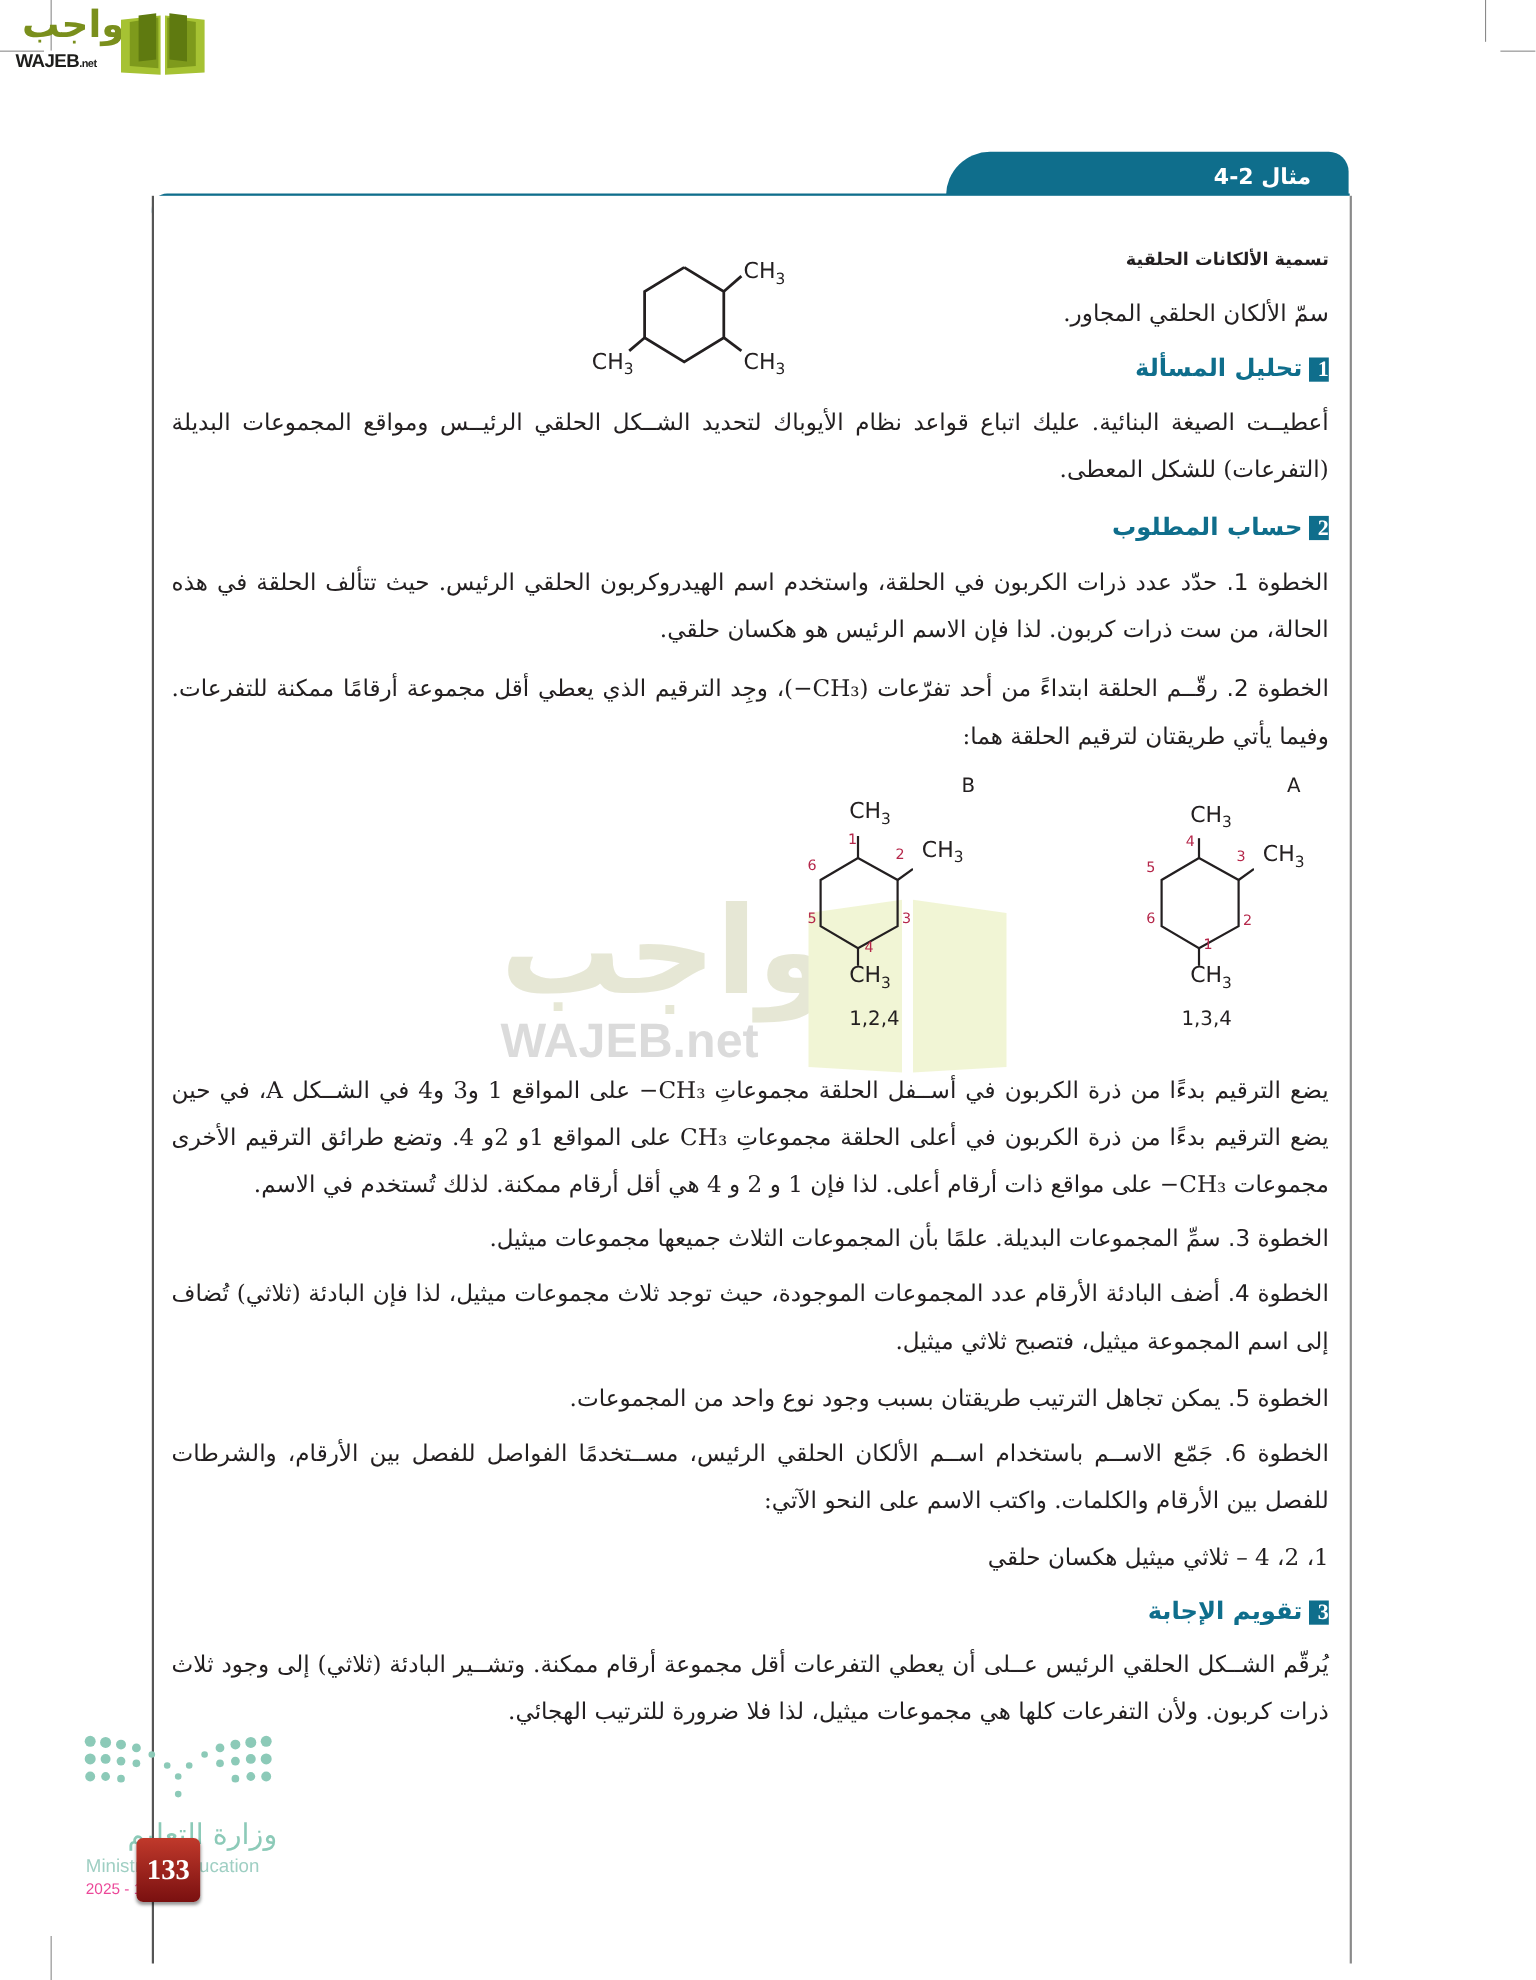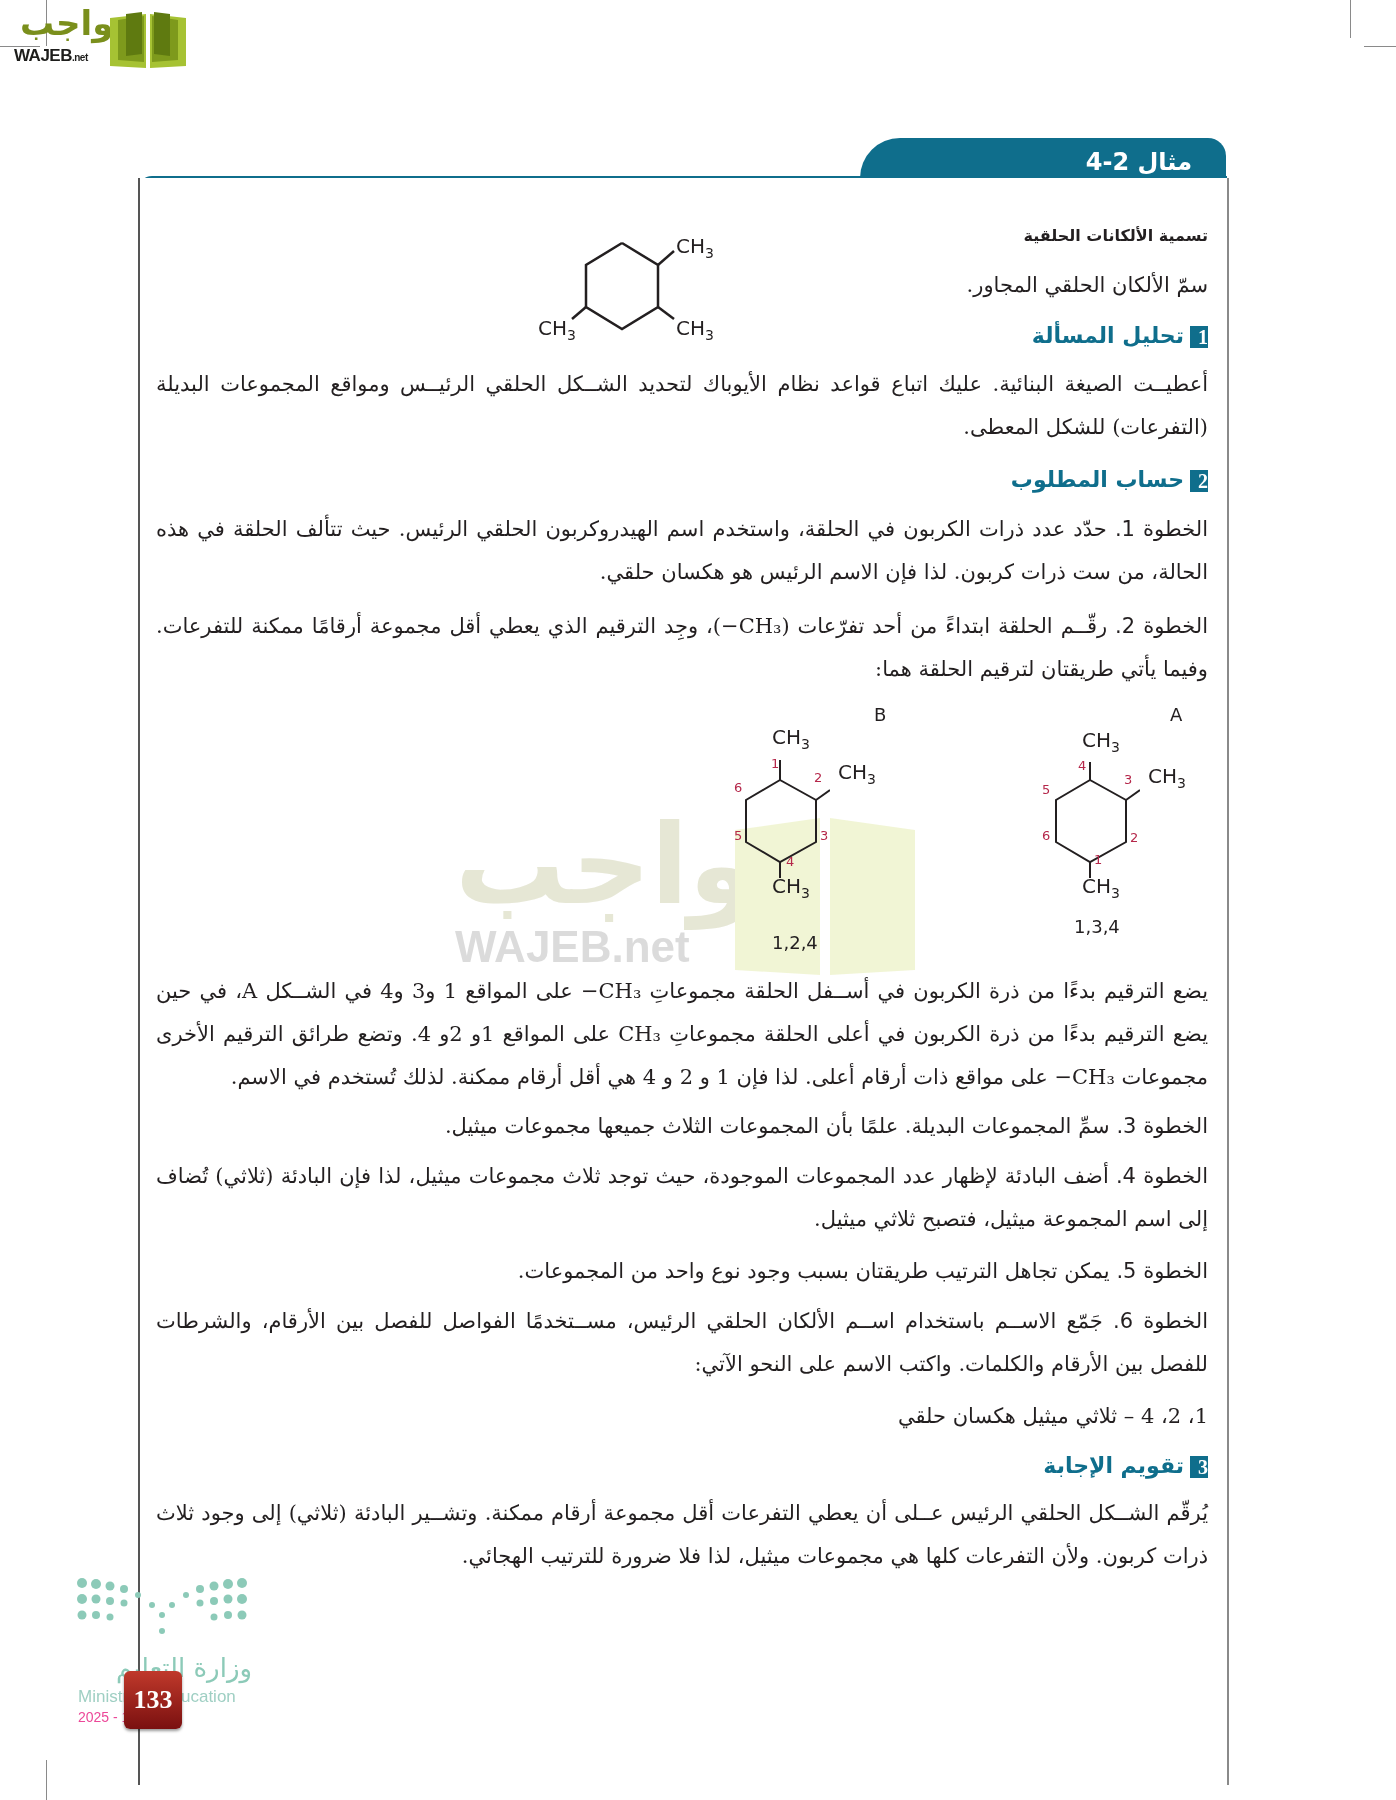--- a/index.html
+++ b/index.html
@@ -7,21 +7,21 @@
   .crop{position:absolute;background:#8a8a8a;}
   
   .logo{position:absolute;left:8px;top:6px;width:180px;height:60px;}
   .logo-ar{position:absolute;left:12px;top:0;font-family:"DejaVu Sans",sans-serif;font-weight:bold;font-size:34px;color:#7a8f1c;line-height:34px;}
   .logo-en{position:absolute;left:6px;top:40px;font-family:"Liberation Sans",sans-serif;font-weight:bold;font-size:17px;color:#1d1d1b;letter-spacing:-0.5px;}
   .logo-en small{font-size:10px;}
   .logo-book{position:absolute;left:100px;top:4px;width:88px;width:80px;height:60px;}
   
   .box{position:absolute;left:138px;top:178px;width:1087px;height:1607px;border-left:2px solid #555;border-right:2px solid #8a8a8a;background:#fff;}
   .tab{position:absolute;left:860px;top:138px;width:366px;height:58px;background:#0f6e8c;border-radius:40px 18px 0 0;}
-  .tab-title{position:absolute;right:34px;top:10px;color:#fff;font-family:"DejaVu Sans",sans-serif;font-weight:bold;font-size:24px;direction:rtl;}
+  .tab-title{position:absolute;right:34px;top:10px;color:#fff;font-family:"DejaVu Sans",sans-serif;font-weight:bold;font-size:20px;direction:rtl;}
   .bar{position:absolute;left:138px;top:176px;width:1089px;height:16px;background:#0f6e8c;border-radius:14px 0 0 0;border-bottom:3px solid #6b8c99;}
   .content{position:absolute;left:156px;top:200px;width:1052px;direction:rtl;text-align:justify;font-size:21px;line-height:43px;}
   .p{position:absolute;right:0;width:1052px;direction:rtl;text-align:justify;text-align-last:right;}
   .heading{font-family:"DejaVu Sans",sans-serif;font-weight:bold;font-size:16px;}
   .sec{font-family:"DejaVu Sans",sans-serif;font-weight:bold;font-size:22px;color:#0f6e8c;}
   .num{display:inline-block;background:#0f6e8c;color:#fff;font-family:"Liberation Serif",serif;font-size:20px;line-height:22px;width:18px;text-align:center;margin-left:6px;vertical-align:middle;}
   .step{font-family:"DejaVu Sans",sans-serif;font-weight:normal;}
   .ch{position:absolute;font-family:"DejaVu Sans",sans-serif;font-size:20px;color:#231f20;white-space:nowrap;}
   .ch sub{font-size:14px;}
   .rn{position:absolute;font-family:"DejaVu Sans",sans-serif;font-size:13px;color:#b5274a;}
@@ -83,21 +83,21 @@
   <div class="p" style="top:163px;">أعطيــت الصيغة البنائية. عليك اتباع قواعد نظام الأيوباك لتحديد الشــكل الحلقي الرئيــس ومواقع المجموعات البديلة (التفرعات) للشكل المعطى.</div>
 
   <div class="p sec" style="top:258px;">
     <span class="num">2</span><span>حساب المطلوب</span>
   </div>
   <div class="p" style="top:308px;"><span class="step">الخطوة 1.</span> <span>حدّد عدد ذرات الكربون في الحلقة، واستخدم اسم الهيدروكربون الحلقي الرئيس. حيث تتألف الحلقة في هذه الحالة، من ست ذرات كربون. لذا فإن الاسم الرئيس هو هكسان حلقي.</span></div>
   <div class="p" style="top:405px;"><span class="step">الخطوة 2.</span> <span>رقّــم الحلقة ابتداءً من أحد تفرّعات (CH₃−)، وجِد الترقيم الذي يعطي أقل مجموعة أرقامًا ممكنة للتفرعات. وفيما يأتي طريقتان لترقيم الحلقة هما:</span></div>
 
   <div class="p" style="top:770px;">يضع الترقيم بدءًا من ذرة الكربون في أســفل الحلقة مجموعاتِ CH₃− على المواقع 1 و3 و4 في الشــكل A، في حين يضع الترقيم بدءًا من ذرة الكربون في أعلى الحلقة مجموعاتِ CH₃ على المواقع 1و 2و 4. وتضع طرائق الترقيم الأخرى مجموعات CH₃− على مواقع ذات أرقام أعلى. لذا فإن 1 و 2 و 4 هي أقل أرقام ممكنة. لذلك تُستخدم في الاسم.</div>
   <div class="p" style="top:905px;"><span class="step">الخطوة 3.</span> <span>سمِّ المجموعات البديلة. علمًا بأن المجموعات الثلاث جميعها مجموعات ميثيل.</span></div>
-  <div class="p" style="top:955px;"><span class="step">الخطوة 4.</span> <span>أضف البادئة لإظهار عدد المجموعات الموجودة، حيث توجد ثلاث مجموعات ميثيل، لذا فإن البادئة (ثلاثي) تُضاف إلى اسم المجموعة ميثيل، فتصبح ثلاثي ميثيل.</span></div>
+  <div class="p" style="top:955px;"><span class="step">الخطوة 4.</span> <span>أضف البادئة الأرقام عدد المجموعات الموجودة، حيث توجد ثلاث مجموعات ميثيل، لذا فإن البادئة (ثلاثي) تُضاف إلى اسم المجموعة ميثيل، فتصبح ثلاثي ميثيل.</span></div>
   <div class="p" style="top:1050px;"><span class="step">الخطوة 5.</span> <span>يمكن تجاهل الترتيب طريقتان بسبب وجود نوع واحد من المجموعات.</span></div>
   <div class="p" style="top:1100px;"><span class="step">الخطوة 6.</span> <span>جَمّع الاســم باستخدام اســم الألكان الحلقي الرئيس، مســتخدمًا الفواصل للفصل بين الأرقام، والشرطات للفصل بين الأرقام والكلمات. واكتب الاسم على النحو الآتي:</span></div>
   <div class="p" style="top:1195px;">1، 2، 4 – ثلاثي ميثيل هكسان حلقي</div>
 
   <div class="p sec" style="top:1244px;">
     <span class="num">3</span><span>تقويم الإجابة</span>
   </div>
   <div class="p" style="top:1292px;">يُرقّم الشــكل الحلقي الرئيس عــلى أن يعطي التفرعات أقل مجموعة أرقام ممكنة. وتشــير البادئة (ثلاثي) إلى وجود ثلاث ذرات كربون. ولأن التفرعات كلها هي مجموعات ميثيل، لذا فلا ضرورة للترتيب الهجائي.</div>
 </div>
 
@@ -124,21 +124,21 @@
 </svg>
 <div class="ch" style="left:772px;top:725px;">CH<sub>3</sub></div>
 <div class="ch" style="left:838px;top:760px;">CH<sub>3</sub></div>
 <div class="ch" style="left:772px;top:874px;">CH<sub>3</sub></div>
 <div class="rn" style="left:771px;top:756px;">1</div>
 <div class="rn" style="left:814px;top:770px;">2</div>
 <div class="rn" style="left:820px;top:828px;">3</div>
 <div class="rn" style="left:786px;top:854px;">4</div>
 <div class="rn" style="left:734px;top:828px;">5</div>
 <div class="rn" style="left:734px;top:780px;">6</div>
-<div class="lbl" style="left:772px;top:916px;margin-top:16px;">1,2,4</div>
+<div class="lbl" style="left:772px;top:916px;">1,2,4</div>
 
 <div class="lbl" style="left:1170px;top:704px;">A</div>
 <svg style="position:absolute;left:1050px;top:760px" width="90" height="120" viewBox="0 0 90 120">
   <g stroke="#231f20" stroke-width="2" fill="none">
     <polyline points="40,20 76,40 76,82 40,102 6,82 6,40 40,20"></polyline>
     <line x1="40" y1="20" x2="40" y2="2"></line>
     <line x1="76" y1="40" x2="90" y2="30"></line>
     <line x1="40" y1="102" x2="40" y2="118"></line>
   </g>
 </svg>

